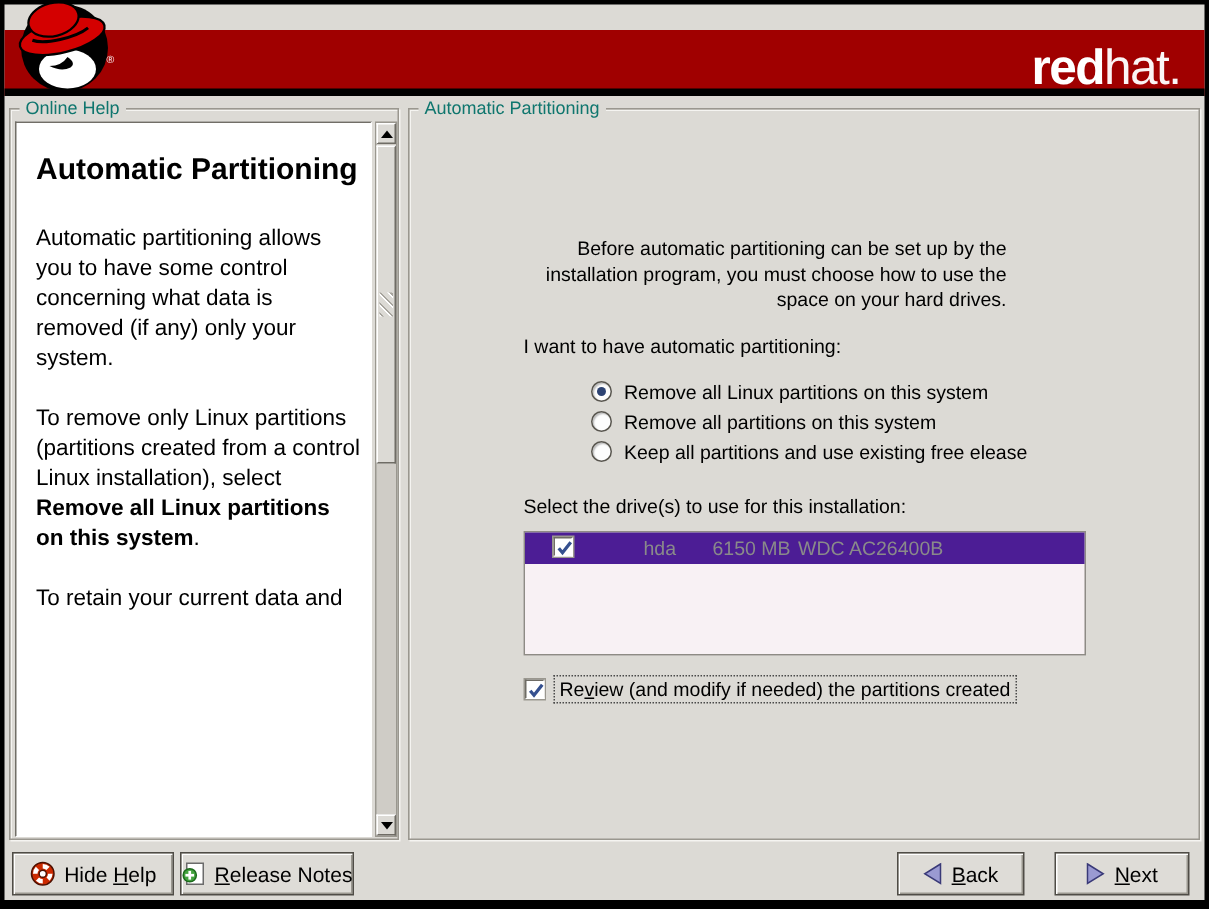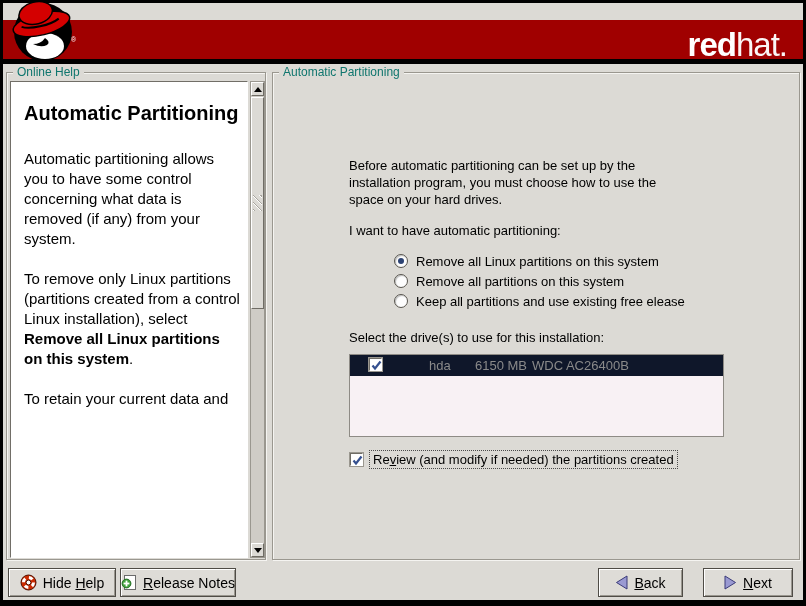--- a/index.html
+++ b/index.html
@@ -43,35 +43,35 @@
   .sb-arrow { width:0; height:0; border-left:4px solid transparent; border-right:4px solid transparent; }
   .sb-up .sb-arrow { border-bottom:5px solid #000; }
   .sb-down .sb-arrow { border-top:5px solid #000; }
   .sb-thumb { position:absolute; left:0; top:15px; width:13px; height:212px;
     background:#dcdad5; border:1px solid; border-color:#fff #6f6c65 #6f6c65 #fff;
     display:flex; align-items:center; justify-content:center; }
   .sb-grip { width:9px; height:16px;
     background:repeating-linear-gradient(45deg,#fff 0 1px,#a8a59e 1px 2px,transparent 2px 5px); }
 
   
-  .rp { position:absolute; font-size:13px; color:#000; }
+  .rp { position:absolute; font-size:13px; color:#000;text-align:right; }
   .intro { left:76px; top:84px; width:322px; line-height:17px; }
   .question { left:76px; top:150px; }
   .radios { left:121px; top:178px; }
   .radio-row { display:flex; align-items:center; height:20px; cursor:default; }
   .radio { width:14px; height:14px; border-radius:50%; background:#fdfdfd;
     border:1px solid #58554e; box-shadow:inset 1px 1px 1px rgba(0,0,0,.25);
     margin-right:8px; position:relative; flex:none; }
   .radio .dot { position:absolute; left:3px; top:3px; width:6px; height:6px;
     border-radius:50%; background:#2d4373; display:none; }
   .radio.sel .dot { display:block; }
   .drives-label { left:76px; top:257px; }
   .drive-table { left:76px; top:281px; width:375px; height:83px; background:#f8f1f4;
     border:1px solid #8e8b85; }
-  .drive-row { position:relative; height:21px; background:#0f172a; font-size:13px; color:#8a8a8a; }
+  .drive-row { position:relative; height:21px; background:#4c1d95; font-size:13px; color:#8a8a8a; }
   .drive-row .cell { position:absolute; top:3px; }
   .cb { width:13px; height:13px; background:#fff; border:1px solid;
     border-color:#6f6c65 #fff #fff #6f6c65; box-shadow:0 0 0 1px #9a978f;
     position:relative; flex:none; }
   .cb svg { position:absolute; left:0; top:0; }
   .drive-cb { left:19px; top:3px; }
   .d-dev { left:79px; } .d-size { left:125px; } .d-model { left:182px; }
   .review { left:77px; top:377px; display:flex; align-items:center; }
   .review-label { margin-left:6px; padding:1px 3px; border:1px dotted #4a4a4a; }
   u { text-decoration:underline; }
@@ -107,21 +107,21 @@
     </g>
     <text x="66" y="40" font-size="7" fill="#fff">®</text>
   </svg>
 
   <div class="frame frame-left">
     <span class="frame-label">Online Help</span>
     <div class="help-view">
       <div class="help-inner">
         <div class="help-title">Automatic Partitioning</div>
         <div>
-            <p><span>Automatic partitioning allows you to have some control concerning what data is removed (if any) from your system.</span></p>
+            <p><span>Automatic partitioning allows you to have some control concerning what data is removed (if any) only your system.</span></p>
             <p><span>To remove only Linux partitions (partitions created from a control Linux installation), select </span><b>Remove all Linux partitions on this system</b><span>.</span></p>
             <p><span>To retain your current data and</span></p>
           </div>
       </div>
     </div>
     <div class="scrollbar">
       <div class="sb-btn sb-up">
           <span class="sb-arrow"></span>
         </div>
       <div class="sb-thumb">

